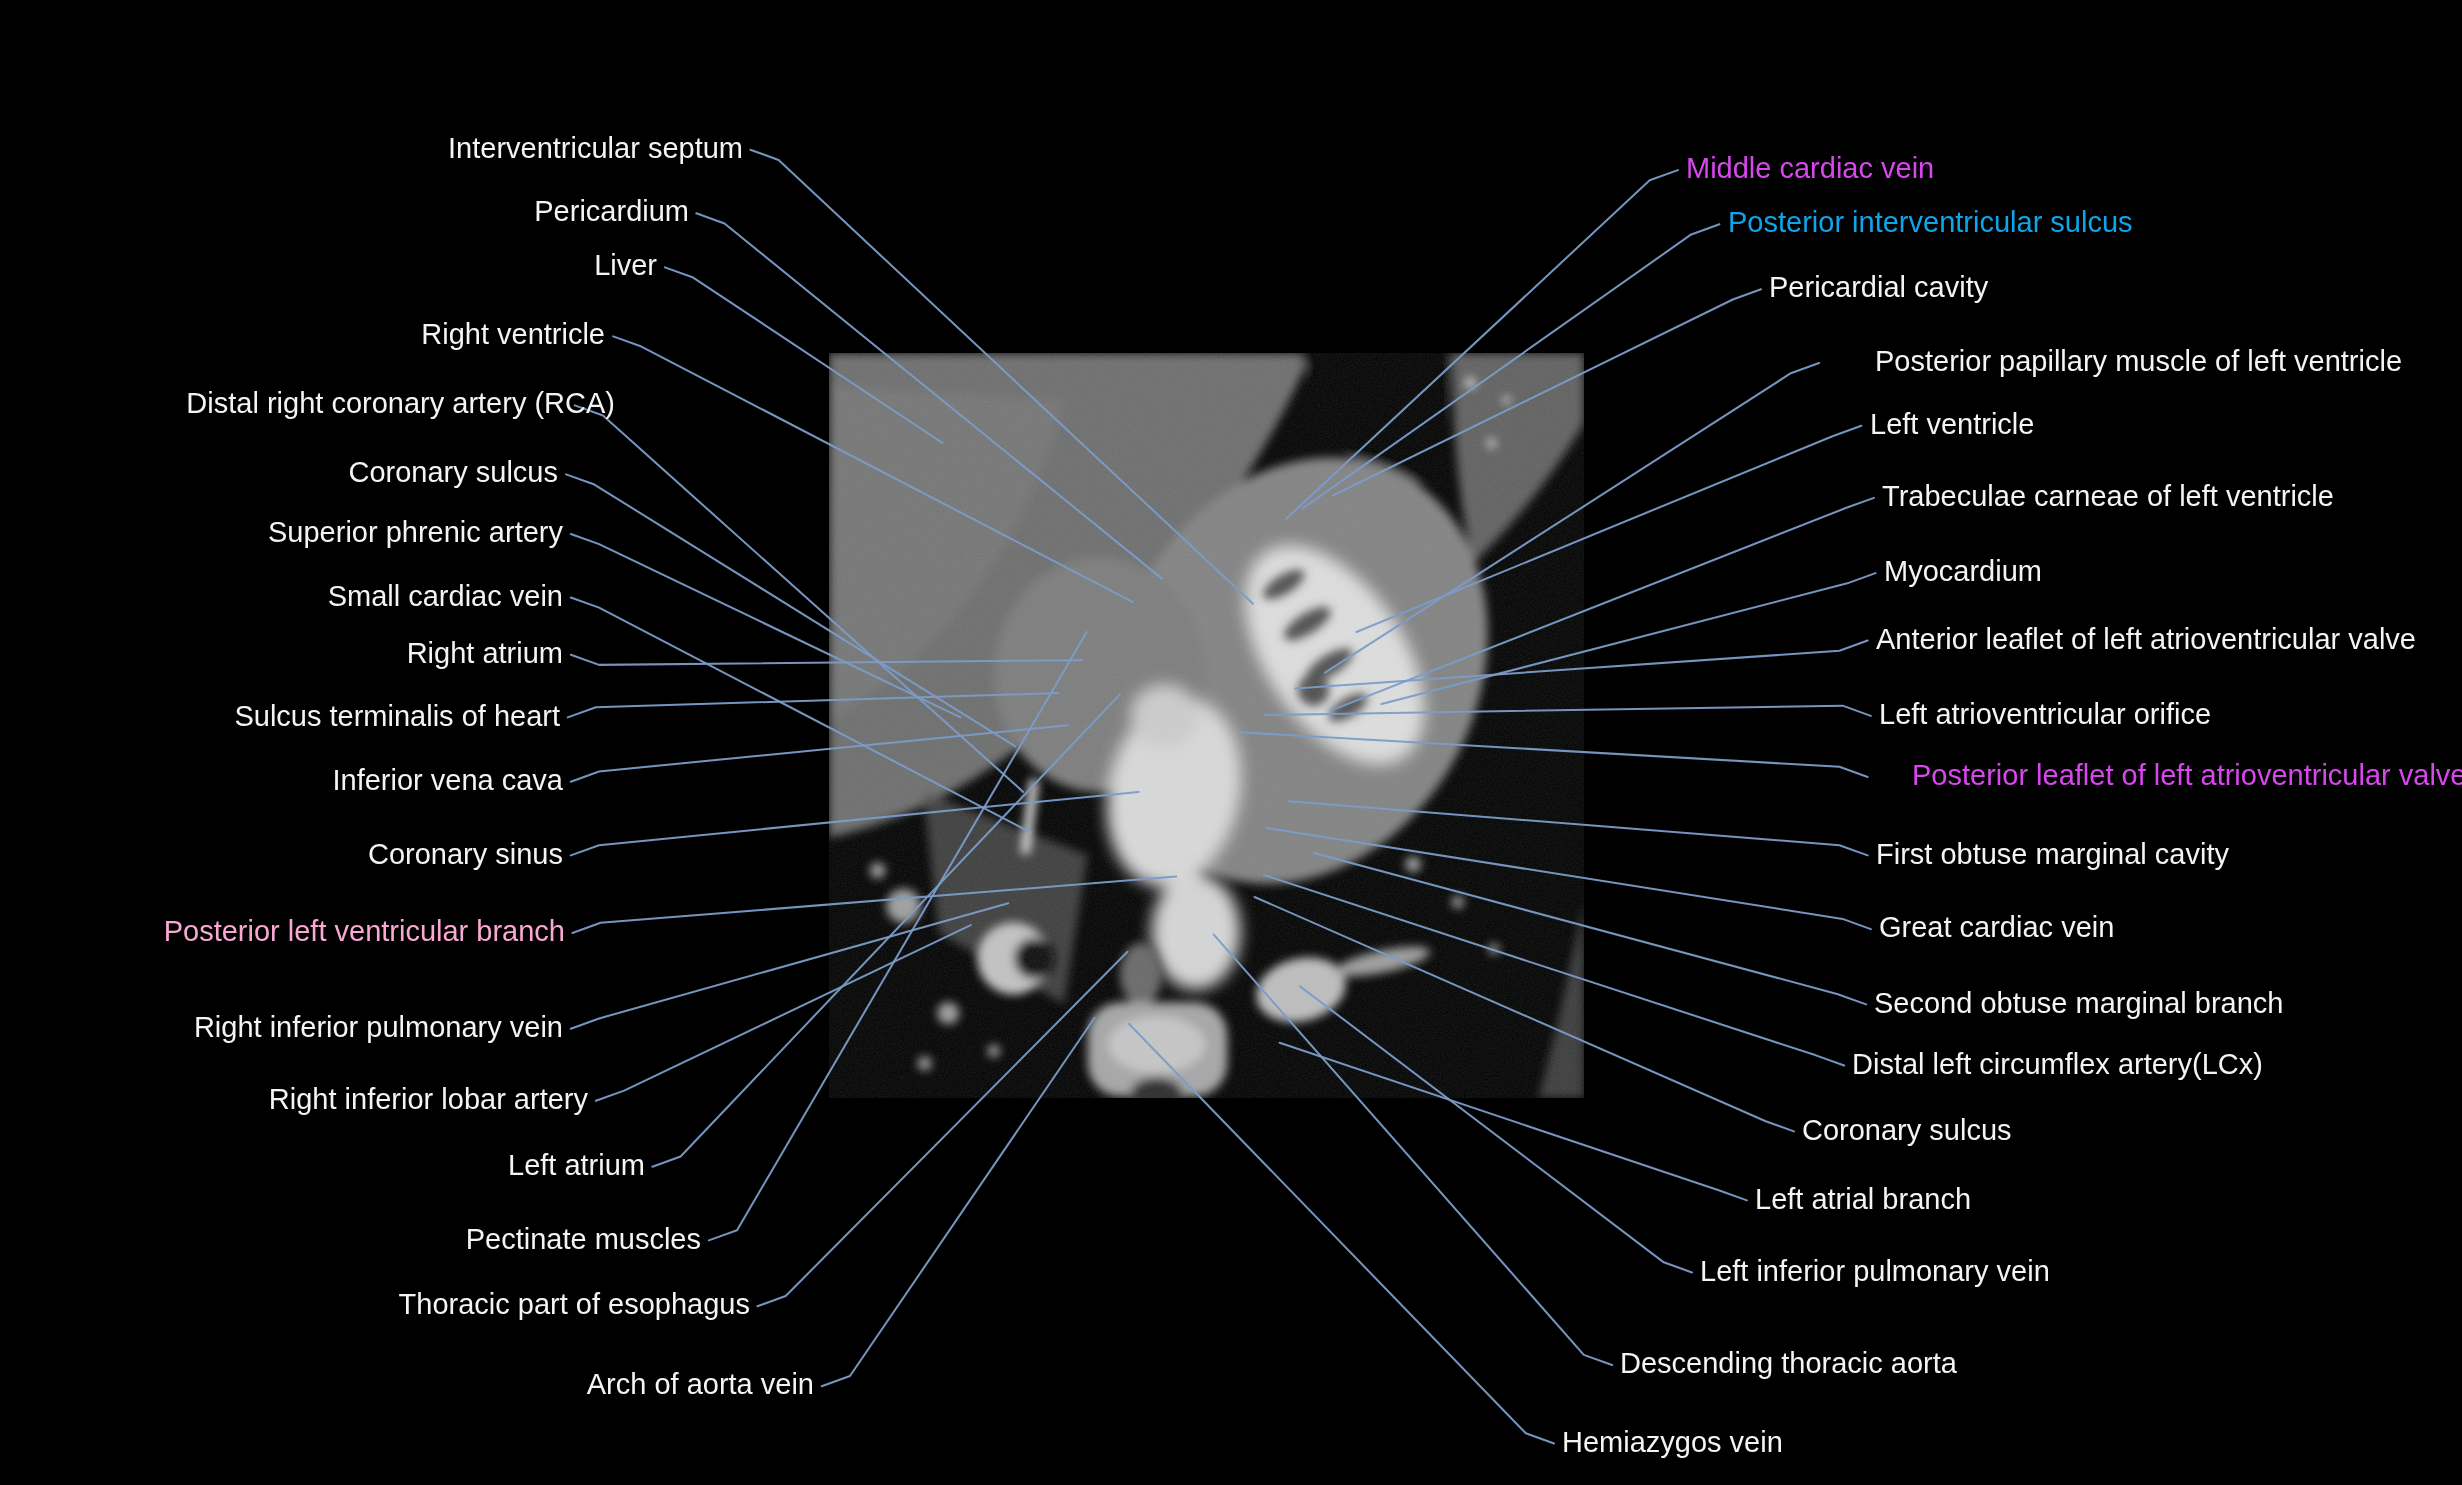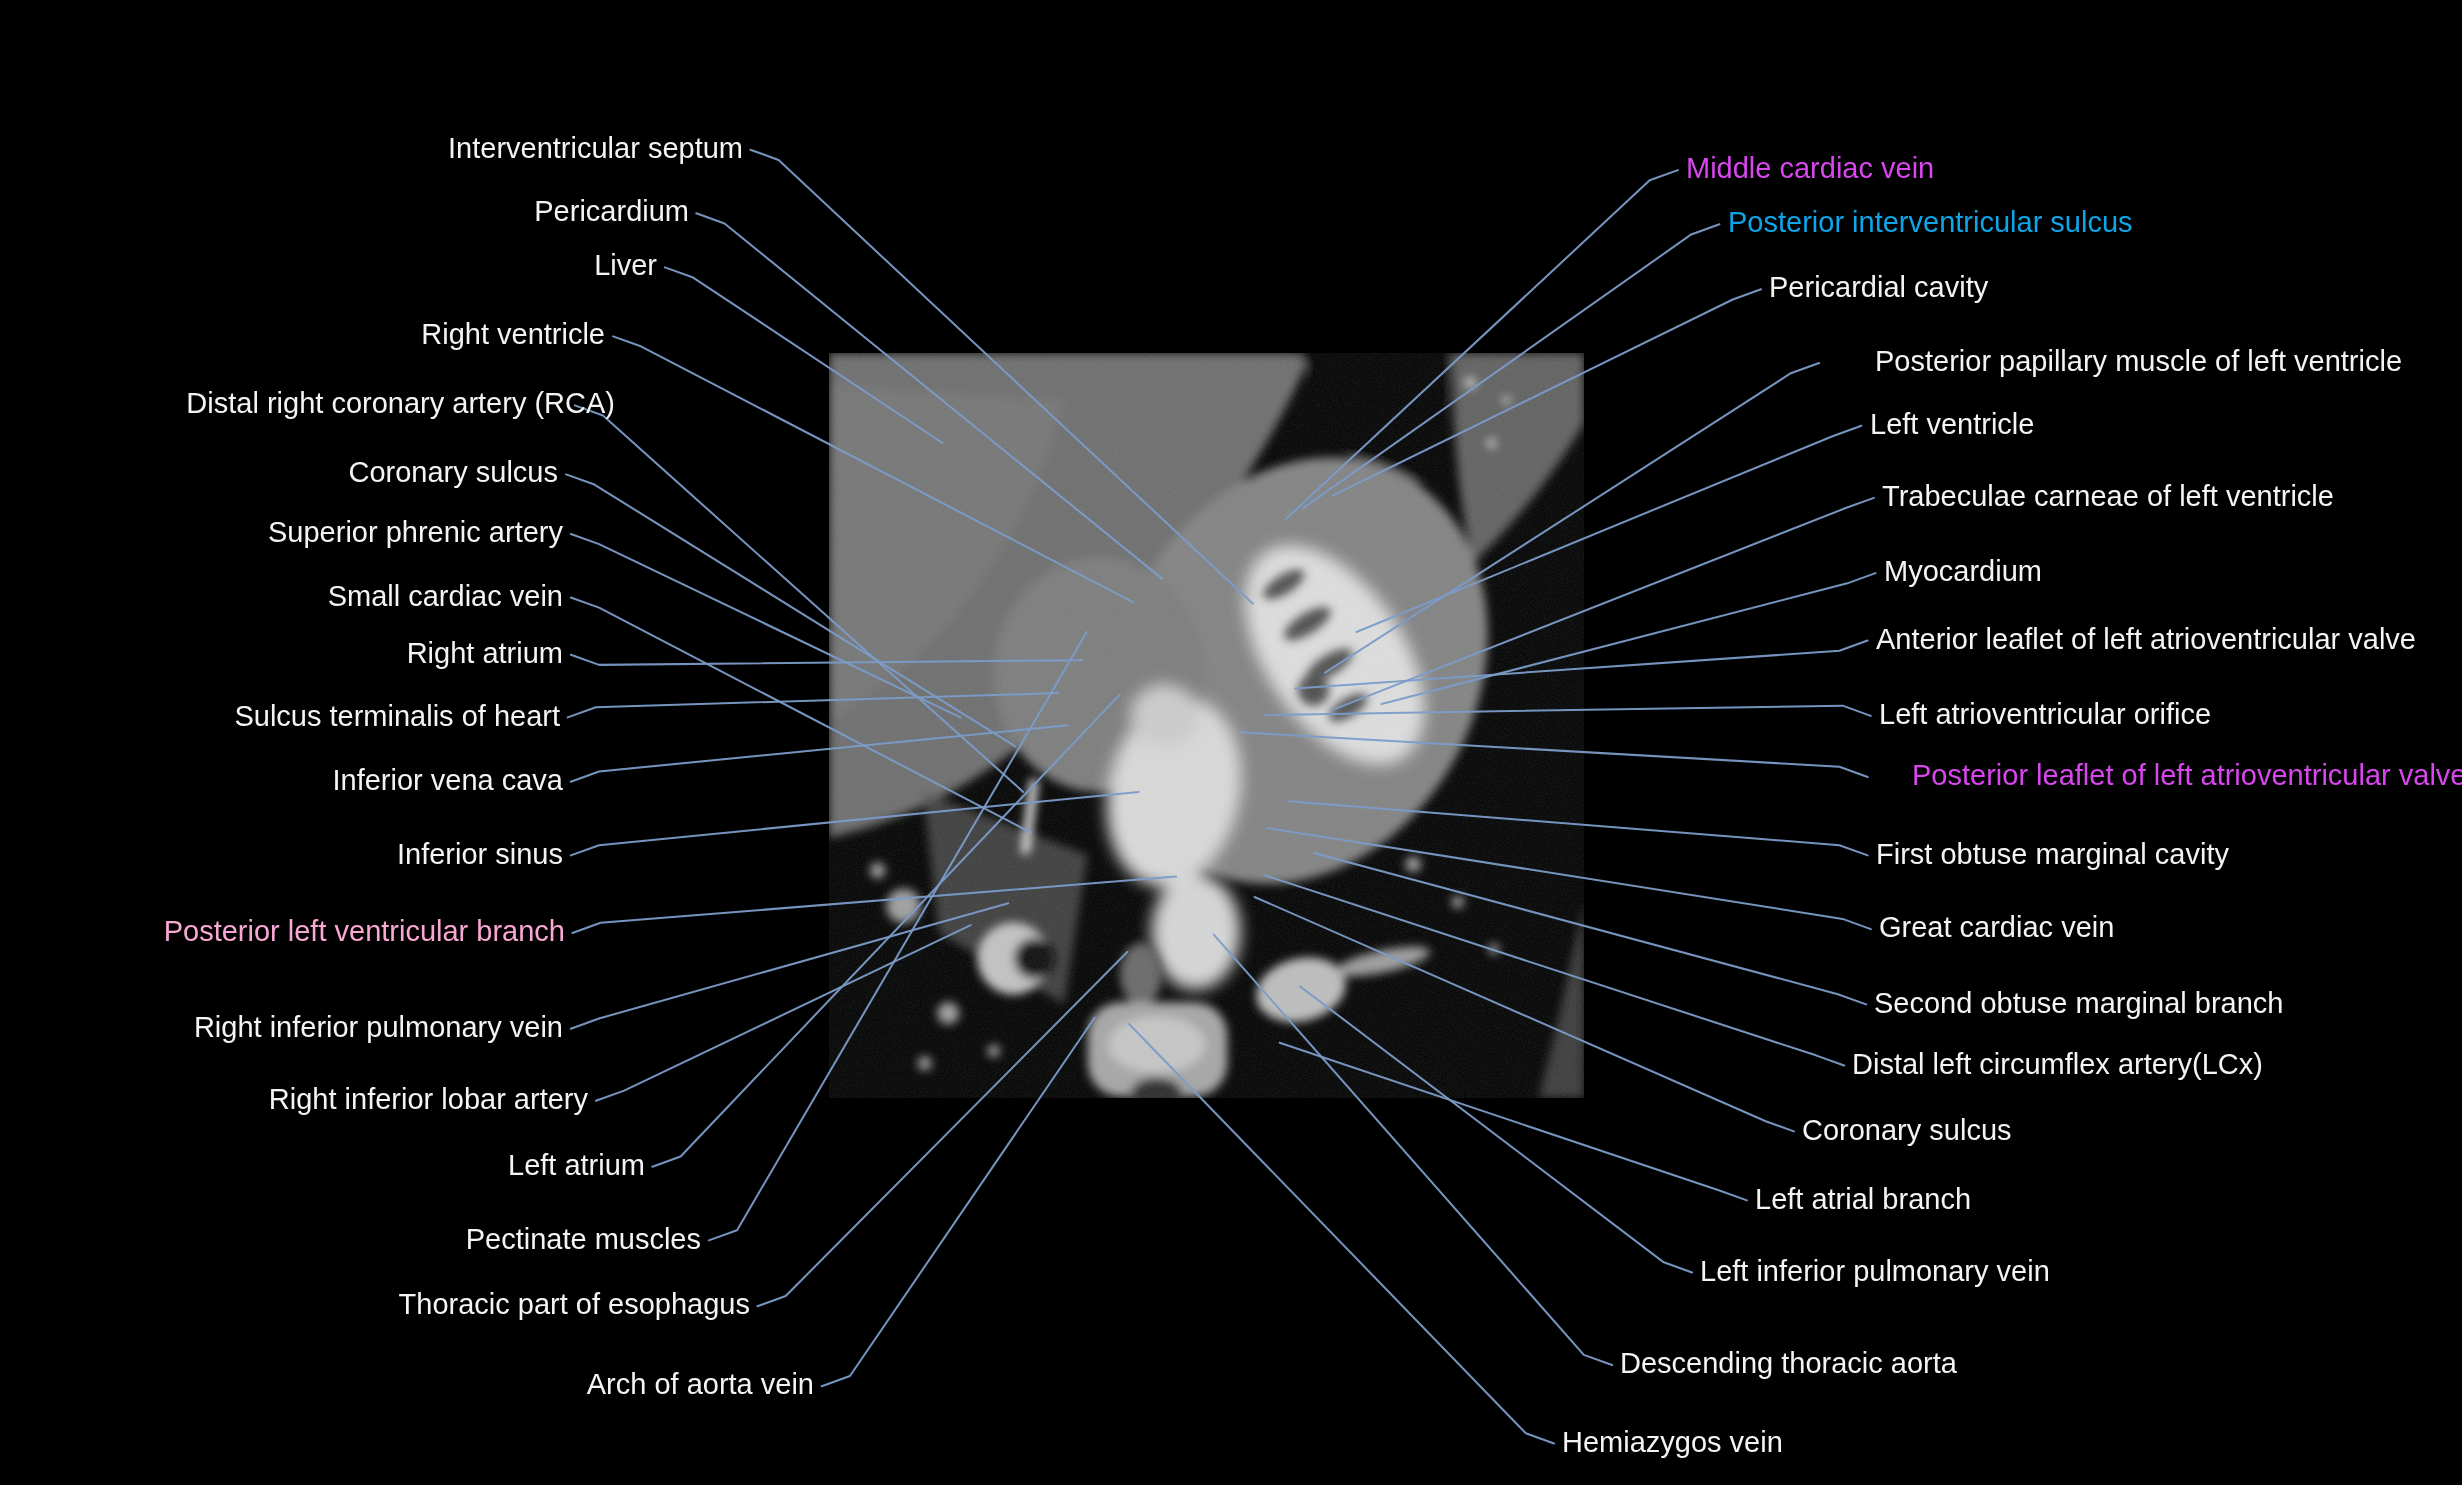--- a/index.html
+++ b/index.html
@@ -184,21 +184,21 @@
       <div class="anat-label left-col" style="left: 689px; top: 213px; color: rgb(244, 244, 244);">Pericardium</div>
       <div class="anat-label left-col" style="left: 657px; top: 267px; color: rgb(244, 244, 244);">Liver</div>
       <div class="anat-label left-col" style="left: 605px; top: 336px; color: rgb(244, 244, 244);">Right ventricle</div>
       <div class="anat-label left-col" style="left: 567px; top: 405px; color: rgb(244, 244, 244); margin-left: 48px;">Distal right coronary artery (RCA)</div>
       <div class="anat-label left-col" style="left: 558px; top: 474px; color: rgb(244, 244, 244);">Coronary sulcus</div>
       <div class="anat-label left-col" style="left: 563px; top: 534px; color: rgb(244, 244, 244);">Superior phrenic artery</div>
       <div class="anat-label left-col" style="left: 563px; top: 598px; color: rgb(244, 244, 244);">Small cardiac vein</div>
       <div class="anat-label left-col" style="left: 563px; top: 655px; color: rgb(244, 244, 244);">Right atrium</div>
       <div class="anat-label left-col" style="left: 560px; top: 718px; color: rgb(244, 244, 244);">Sulcus terminalis of heart</div>
       <div class="anat-label left-col" style="left: 563px; top: 782px; color: rgb(244, 244, 244);">Inferior vena cava</div>
-      <div class="anat-label left-col" style="left: 563px; top: 856px; color: rgb(244, 244, 244);">Inferior sinus</div>
+      <div class="anat-label left-col" style="left: 563px; top: 856px; color: rgb(244, 244, 244);">Coronary sinus</div>
       <div class="anat-label left-col" style="left: 565px; top: 933px; color: #f9a8d4;">Posterior left ventricular branch</div>
       <div class="anat-label left-col" style="left: 563px; top: 1029px; color: rgb(244, 244, 244);">Right inferior pulmonary vein</div>
       <div class="anat-label left-col" style="left: 588px; top: 1101px; color: rgb(244, 244, 244);">Right inferior lobar artery</div>
       <div class="anat-label left-col" style="left: 645px; top: 1167px; color: rgb(244, 244, 244);">Left atrium</div>
       <div class="anat-label left-col" style="left: 701px; top: 1241px; color: rgb(244, 244, 244);">Pectinate muscles</div>
       <div class="anat-label left-col" style="left: 750px; top: 1306px; color: rgb(244, 244, 244);">Thoracic part of esophagus</div>
       <div class="anat-label left-col" style="left: 814px; top: 1386px; color: rgb(244, 244, 244);">Arch of aorta vein</div>
     </div>
   <div id="labels-right">
       <div class="anat-label right-col" style="left: 1686px; top: 170px; color: #d946ef;">Middle cardiac vein</div>

